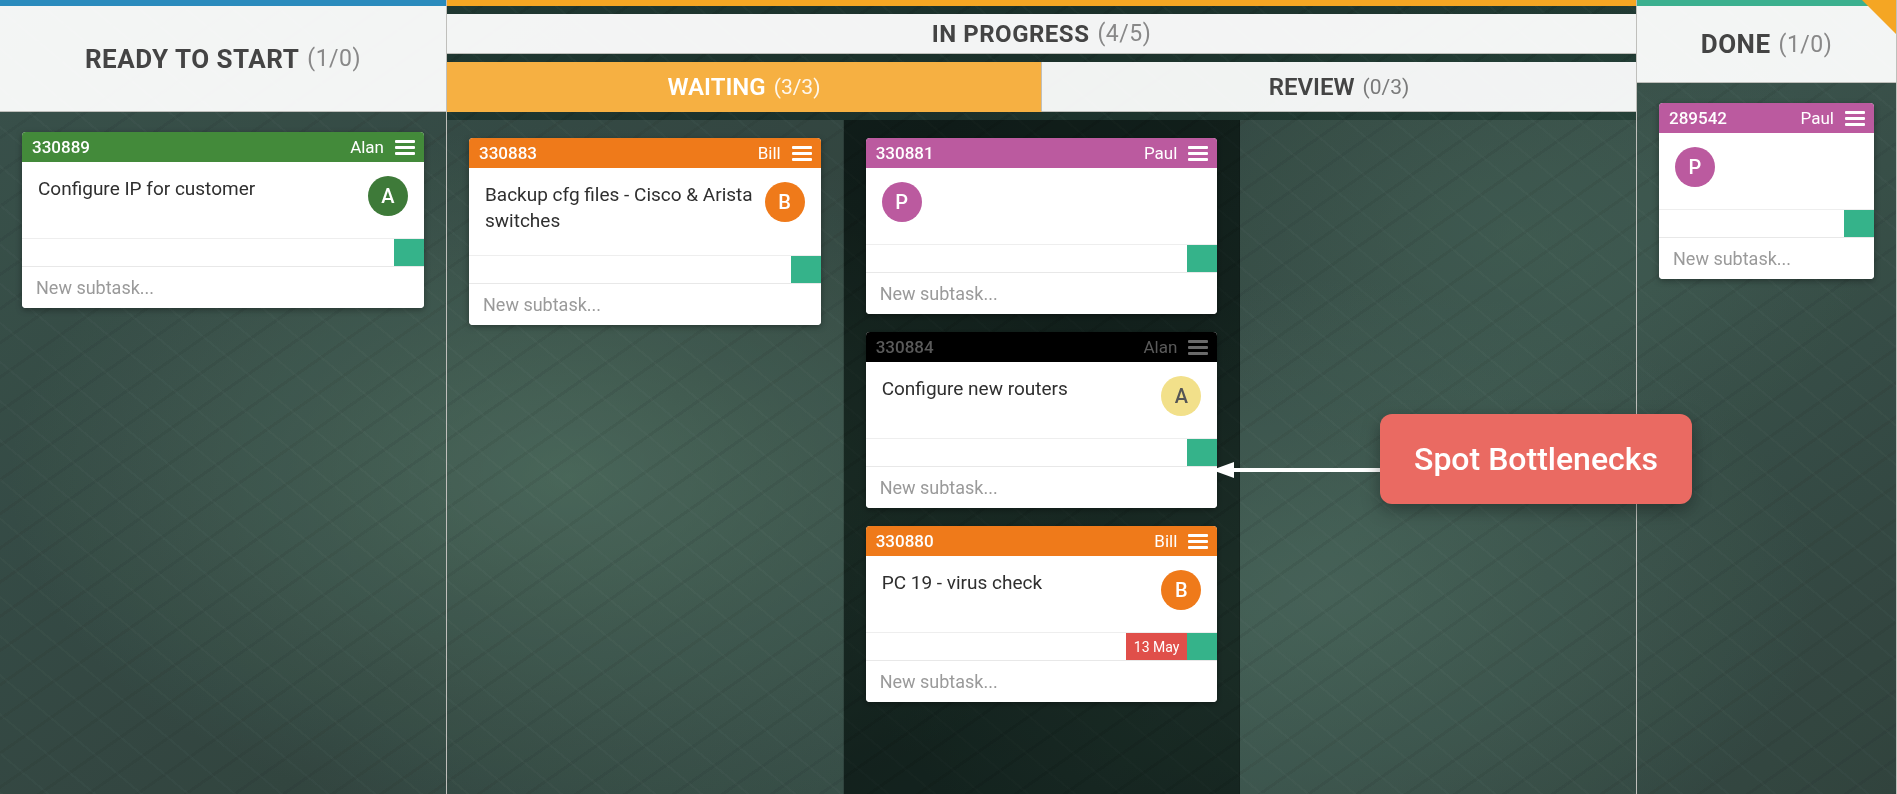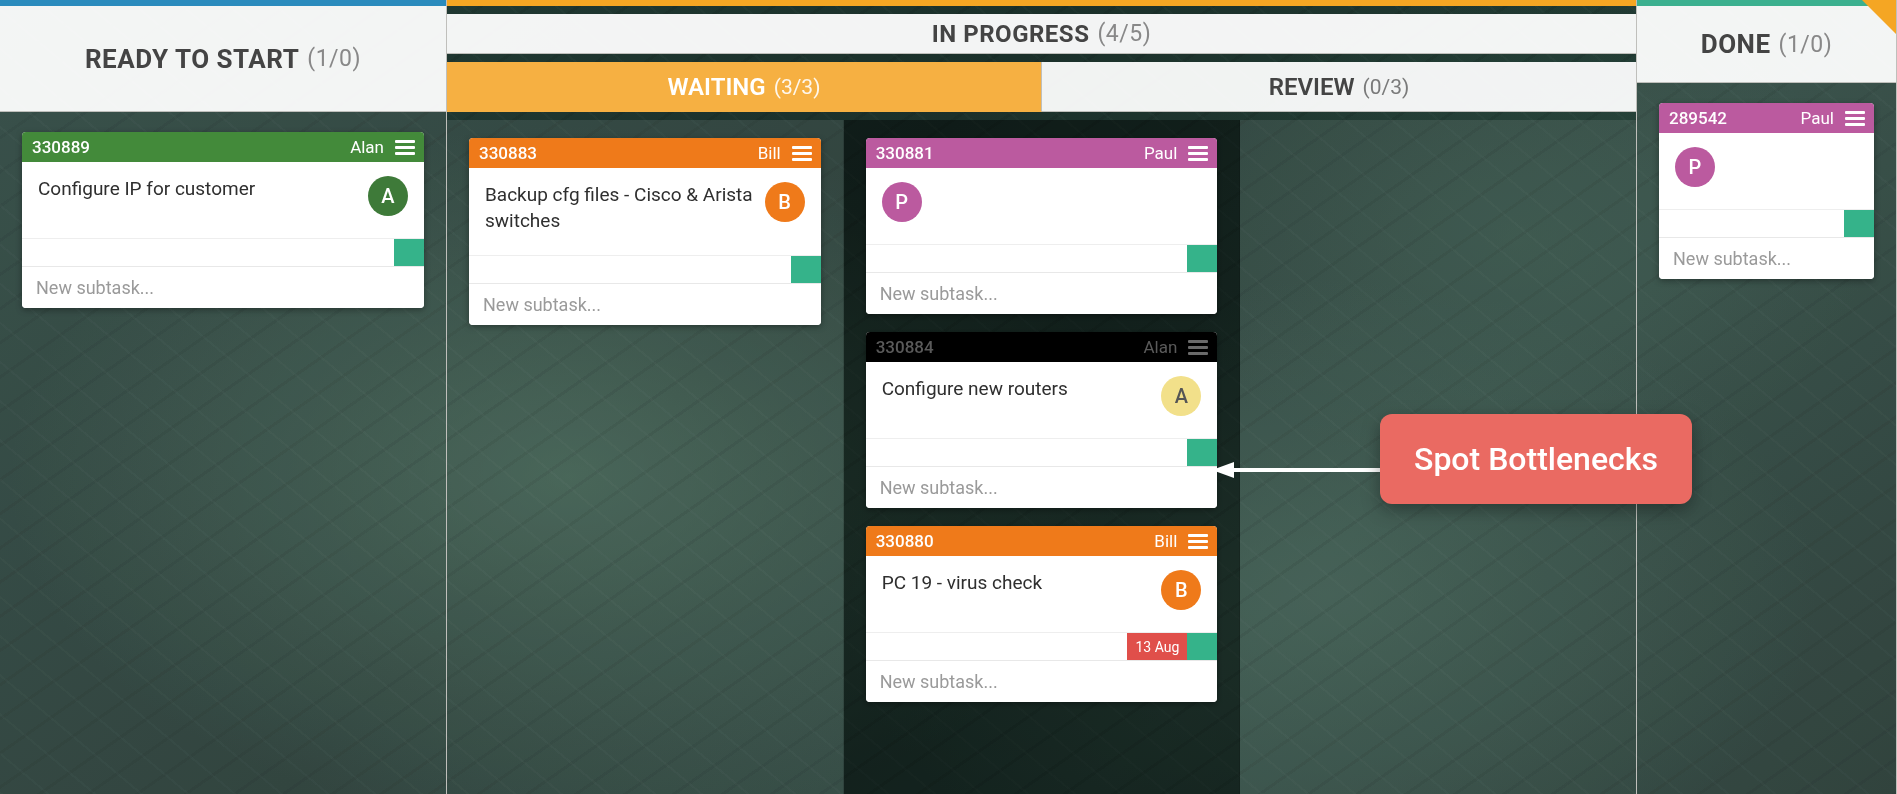--- a/index.html
+++ b/index.html
@@ -307,21 +307,21 @@
                 <span></span>
                 <span></span>
               </span>
           </div>
           <div class="card-body">
             <div class="title">PC 19 - virus check</div>
             <div class="avatar av-orange">B</div>
           </div>
           <div class="card-footer">
             <div class="tag-row">
-              <div class="due-badge">13 Aug</div>
+              <div class="due-badge">13 May</div>
               <div class="tag-green"></div>
             </div>
           </div>
           <div class="subtask-row">New subtask...</div>
         </div>
 
       </div>
 
       <div class="col"></div>
 

